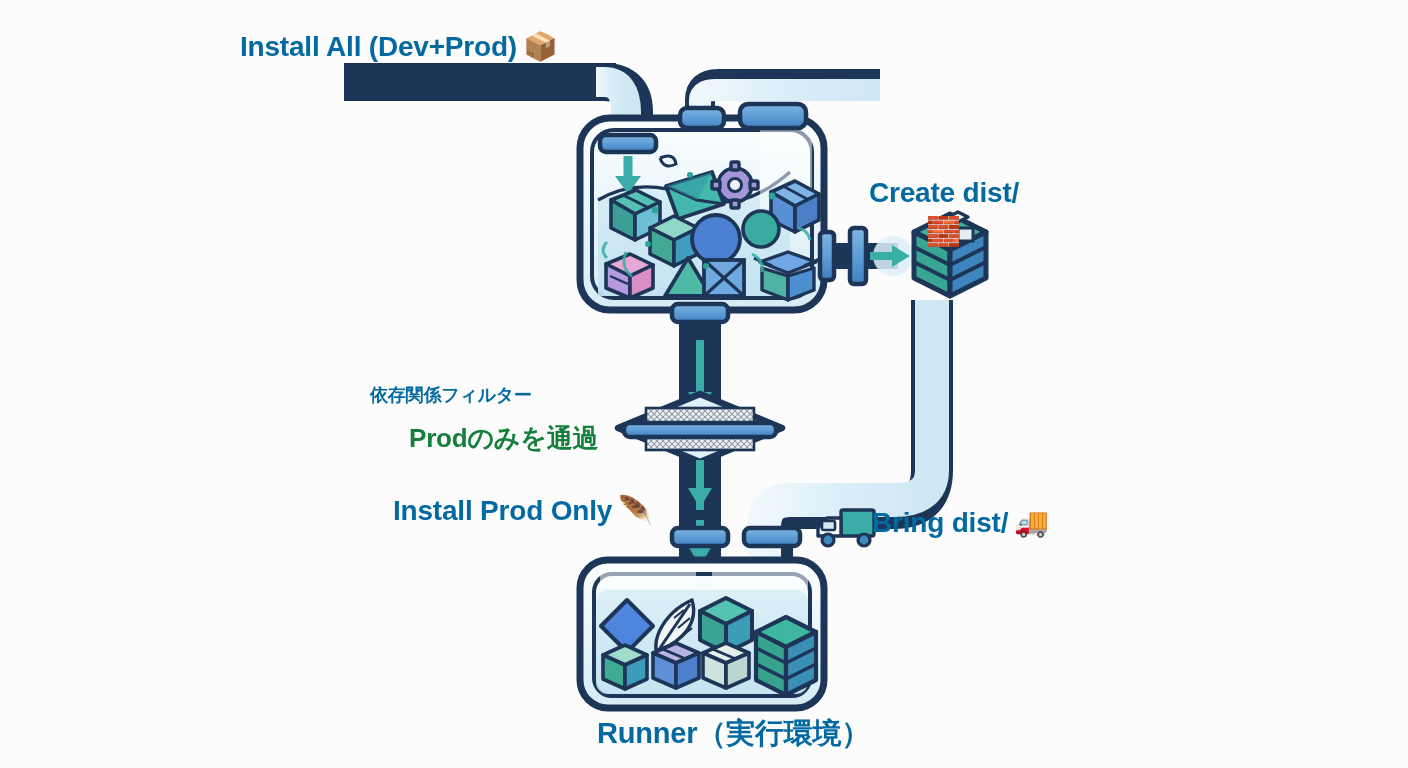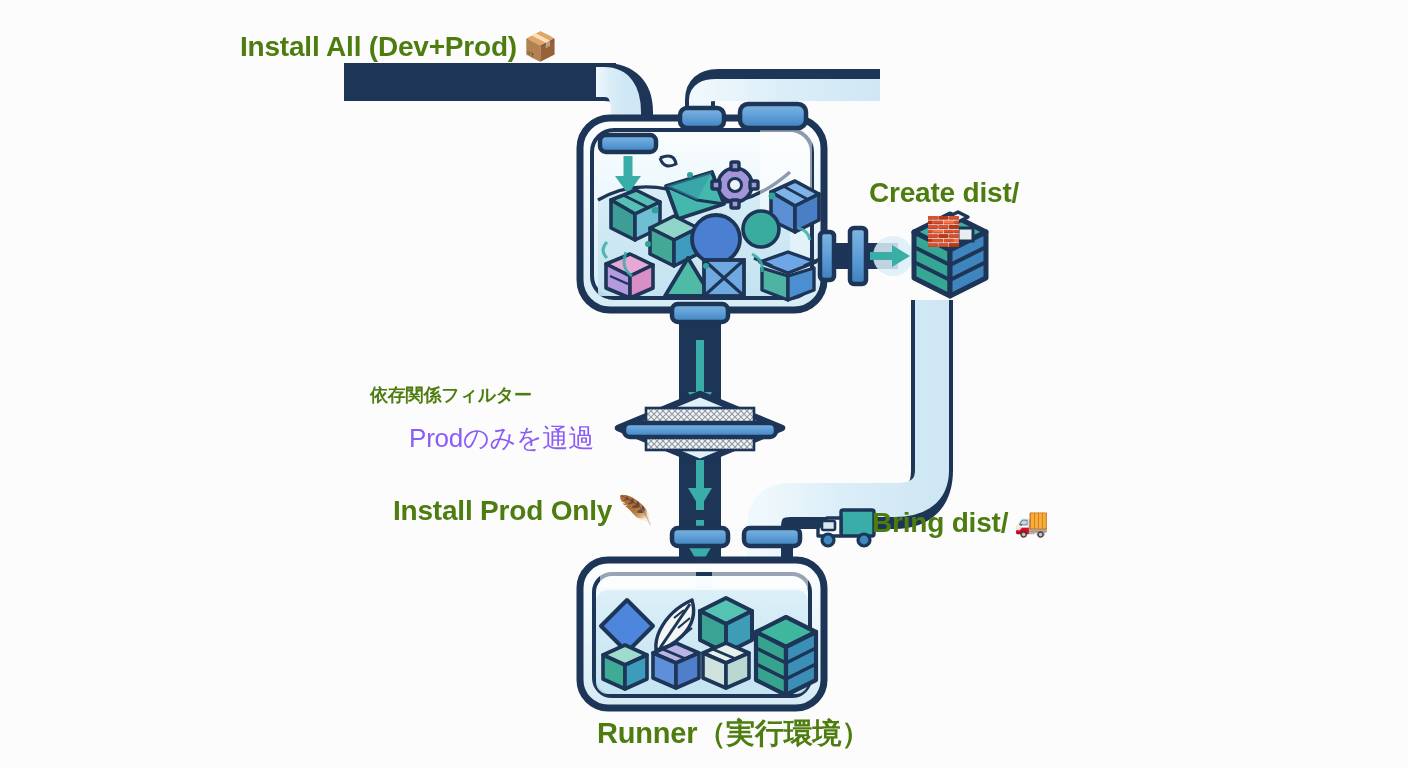--- a/index.html
+++ b/index.html
@@ -6,32 +6,32 @@
   body{
     width:1408px;height:768px;
     background:#fcfcfc;
     font-family:"Liberation Sans","DejaVu Sans",sans-serif;
     overflow:hidden;
   }
   #stage{position:relative;width:1408px;height:768px;}
   #diagram{position:absolute;left:0;top:0;width:1408px;height:768px;}
   .lbl{
     position:absolute;
-    color:#4d7c0f;
+    color:#0369a1;
     font-weight:bold;
     white-space:nowrap;
     letter-spacing:-0.2px;
     display:flex;align-items:center;gap:6px;
   }
   .emoji{font-family:"DejaVu Sans",sans-serif;font-weight:normal;}
   #label-install-all{left:240px;top:30px;font-size:28px;}
   #label-builder{left:568px;top:20px;font-size:29px;}
   #label-create-dist{left:869px;top:177px;font-size:28px;flex-direction:column;}
   #label-filter-title{left:370px;top:383px;font-size:18px;}
-  #label-filter-sub{left:409px;top:421px;font-size:26px;color:#8b5cf6;font-weight:normal;}
+  #label-filter-sub{left:409px;top:421px;font-size:26px;color:#15803d;font-weight:bold;}
   #label-install-prod{left:393px;top:494px;font-size:28px;}
   #label-bring-dist{left:872px;top:506px;font-size:28px;}
   #label-runner{left:597px;top:714px;font-size:29px;}
 </style>
 </head>
 <body>
 
 <div id="stage">
 
   <svg id="diagram" viewBox="0 0 1408 768">

